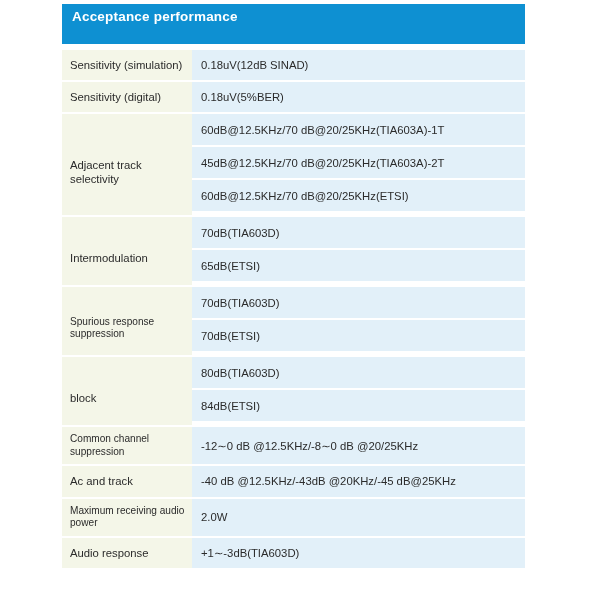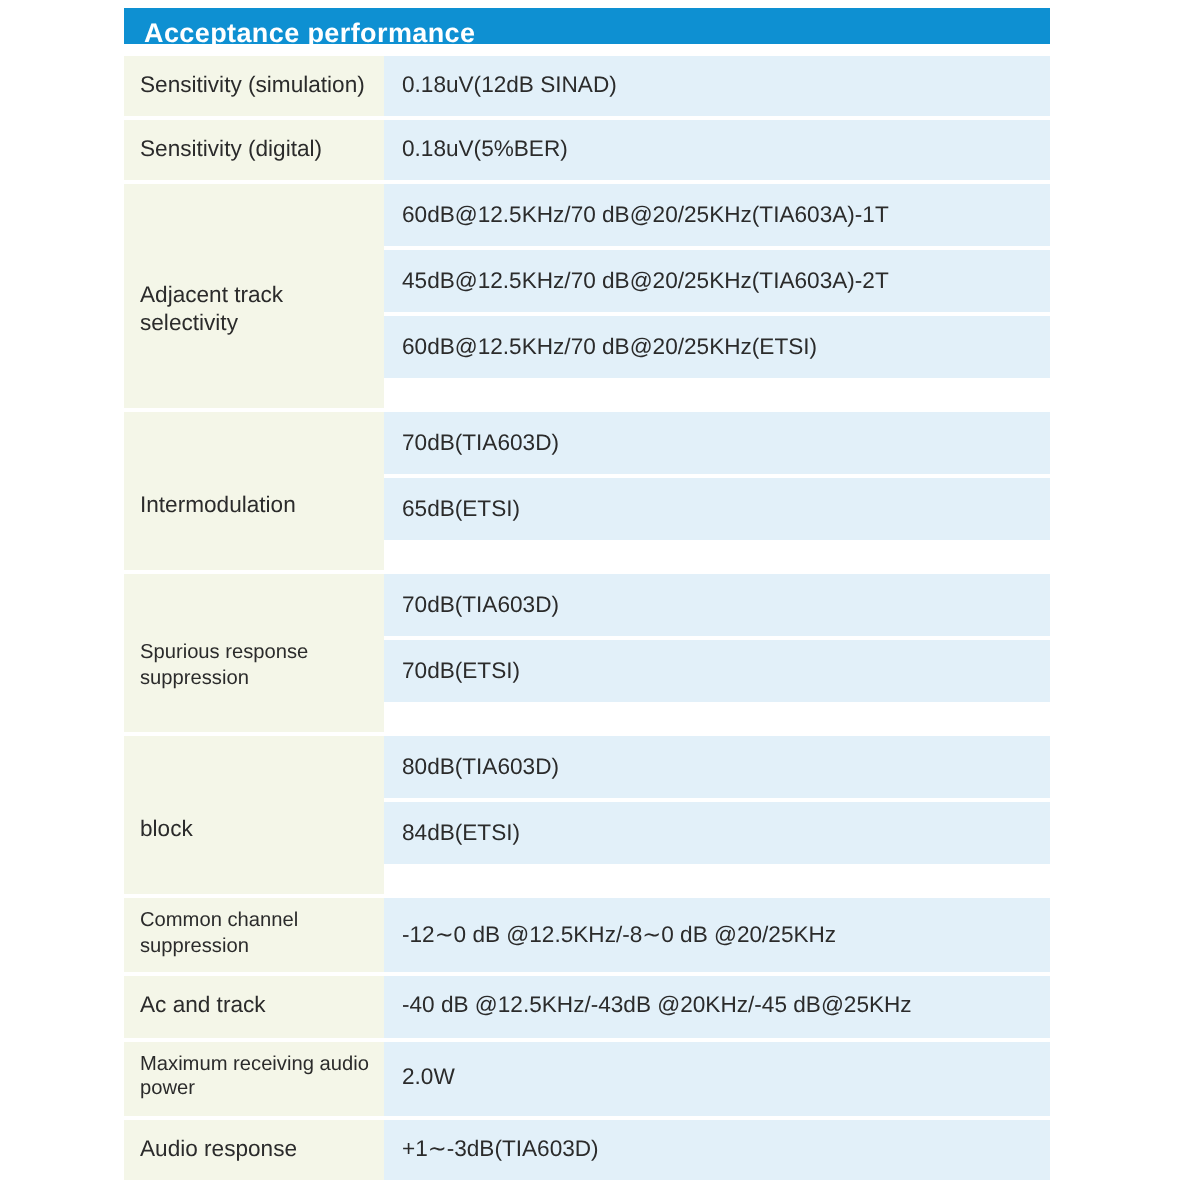--- a/index.html
+++ b/index.html
@@ -22,21 +22,21 @@
     width: 463px;
   }
 
   
   .section-header {
     background: #0e90d2;
     color: #ffffff;
     font-size: 13.5px;
     font-weight: bold;
     letter-spacing: 0.2px;
-    height: 18px;
+    height: 40px;
     line-height: 26px;
     padding: 0 0 0 10px;
     box-sizing: border-box;
     margin-top: 4px;
   }
 
   
   .spec-table {
     width: 100%;
     border-collapse: separate;
@@ -82,21 +82,21 @@
     padding: 8px 6px 8px 9px;
     box-sizing: border-box;
     height: 31px;
     display: flex;
     align-items: center;
     font-size: 11.3px;
     color: #2b2b2b;
     margin-bottom: 2px;
   }
   .value-stack .value-row:last-child {
-    margin-bottom: 15px;
+    margin-bottom: 4px;
   }
   td.group-label {
     background: #f4f6e8;
     color: #2b2b2b;
     font-size: 11.3px;
     padding: 20px 6px 6px 8px;
     box-sizing: border-box;
     vertical-align: middle;
     line-height: 1.25;
   }

